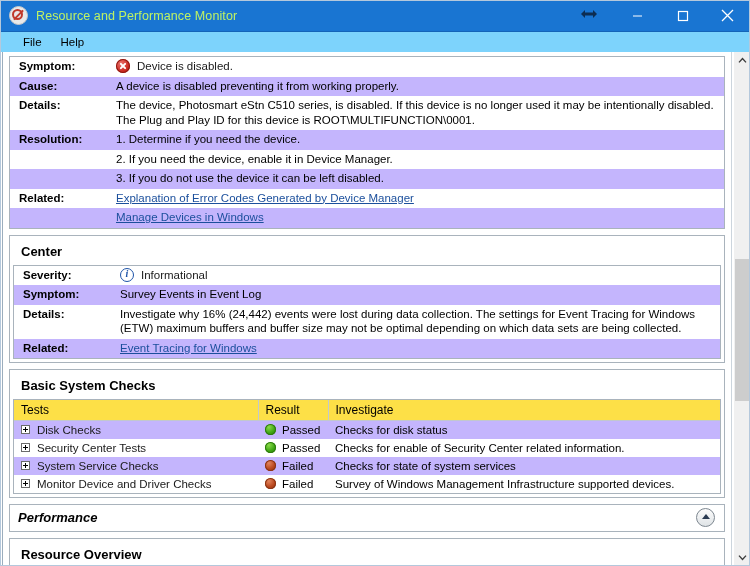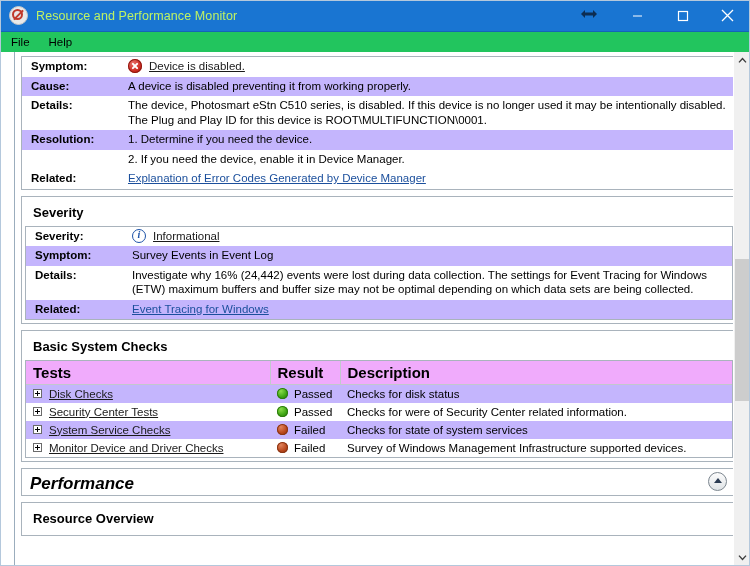--- a/index.html
+++ b/index.html
@@ -86,24 +86,24 @@
     display: flex;
     align-items: center;
     justify-content: center;
     color: #ffffff;
   }
   .win-btn svg { display:block; }
 
   
   .menubar {
     height: 20px;
-    background: #22c55e;
+    background: #7dd3fc;
     display: flex;
     align-items: center;
-    padding-left: 8px;
+    padding-left: 20px;
     border-bottom: 1px solid #ffffff;
   }
   .menu-item {
     font-size: 11.5px;
     padding: 1px 8px 2px 3px;
     margin-right: 8px;
     color: #000;
   }
 
   
@@ -111,21 +111,21 @@
     position: absolute;
     left: 0;
     top: 52px;
     width: 750px;
     height: 514px;
     background: #ffffff;
     box-sizing: border-box;
   }
   .content-outer {
     position: absolute;
-    left: 14px; top: 0;
+    left: 2px; top: 0;
     width: 730px;
     height: 514px;
     border-left: 1px solid #9badbd;
     border-right: 1px solid #ccd5dd;
     box-sizing: border-box;
     background: #ffffff;
     overflow: hidden;
   }
   .content {
     padding: 4px 6px 0 6px;
@@ -169,21 +169,20 @@
   .row-alt { background: #c4b5fd; }
   .row-plain { background: #ffffff; }
 
   .link {
     color: #1b4f9c;
     text-decoration: underline;
     cursor: pointer;
   }
   .link-dark {
     color: #1a1a1a;
-    text-decoration: underline;
     cursor: pointer;
   }
 
   .icon-inline {
     display: inline-block;
     vertical-align: -3px;
     margin-right: 7px;
   }
   
   .ico-error {
@@ -228,23 +227,23 @@
 
   
   .checks-table {
     width: 100%;
     border-collapse: collapse;
     table-layout: fixed;
     font-size: 11.5px;
   }
   .checks-table th {
     text-align: left;
-    font-weight: bold;
-    font-size: 15px;
-    background: #f0abfc;
+    font-weight: normal;
+    font-size: 12px;
+    background: #fde047;
     border: 1px solid #c2c8ce;
     border-top: none;
     border-left: none;
     padding: 3px 4px 3px 7px;
     height: 16px;
     box-sizing: border-box;
   }
   .checks-table th:last-child { border-right: none; }
   .checks-table td {
     padding: 2px 4px 2px 7px;
@@ -298,21 +297,21 @@
 
   
   .perf-panel {
     border: 1px solid #a9b3bc;
     background: #ffffff;
     margin-bottom: 6px;
     position: relative;
     height: 26px;
   }
   .perf-title {
-    font-size: 17px;
+    font-size: 13px;
     font-style: italic;
     font-weight: bold;
     padding: 5px 0 0 8px;
   }
   .collapse-btn {
     position: absolute;
     right: 9px;
     top: 3px;
     width: 19px; height: 19px;
     border-radius: 50%;
@@ -438,32 +437,42 @@
             <td>The device, Photosmart eStn C510 series, is disabled. If this device is no longer used it may be intentionally disabled. The Plug and Play ID for this device is ROOT\MULTIFUNCTION\0001.</td>
           </tr>
           <tr class="row-alt">
             <td class="label">Resolution:</td>
             <td>1. Determine if you need the device.</td>
           </tr>
           <tr class="row-plain">
             <td class="label"></td>
             <td>2. If you need the device, enable it in Device Manager.</td>
           </tr>
+          <tr class="row-alt">
+            <td class="label"></td>
+            <td>3. If you do not use the device it can be left disabled.</td>
+          </tr>
           <tr class="row-plain">
             <td class="label">Related:</td>
             <td>
               <span class="link">Explanation of Error Codes Generated by Device Manager</span>
             </td>
           </tr>
+          <tr class="row-alt">
+            <td class="label"></td>
+            <td>
+              <span class="link">Manage Devices in Windows</span>
+            </td>
+          </tr>
         </tbody>
           </table>
       </div>
 
       <div class="panel panel-pad">
-        <div class="section-heading">Severity</div>
+        <div class="section-heading">Center</div>
         <div style="border:1px solid #a9b3bc;">
           <table class="detail-table">
             <tbody>
                 <tr class="row-plain">
               <td class="label">Severity:</td>
               <td>
                 <span class="icon-inline ico-info"></span><span class="link-dark">Informational</span>
               </td>
             </tr>
             <tr class="row-alt">
@@ -486,39 +495,39 @@
       </div>
 
       <div class="panel panel-pad">
         <div class="section-heading">Basic System Checks</div>
         <div style="border:1px solid #a9b3bc;">
           <table class="checks-table">
             <tbody>
                 <tr>
               <th class="col-tests">Tests</th>
               <th class="col-result">Result</th>
-              <th>Description</th>
+              <th>Investigate</th>
             </tr>
             <tr class="row-alt">
               <td>
                 <span class="expander"></span><span class="link-dark">Disk Checks</span>
               </td>
               <td>
                 <span class="ico-dot dot-pass"></span><span>Passed</span>
               </td>
               <td>Checks for disk status</td>
             </tr>
             <tr class="row-plain">
               <td>
                 <span class="expander"></span><span class="link-dark">Security Center Tests</span>
               </td>
               <td>
                 <span class="ico-dot dot-pass"></span><span>Passed</span>
               </td>
-              <td>Checks for were of Security Center related information.</td>
+              <td>Checks for enable of Security Center related information.</td>
             </tr>
             <tr class="row-alt">
               <td>
                 <span class="expander"></span><span class="link-dark">System Service Checks</span>
               </td>
               <td>
                 <span class="ico-dot dot-fail"></span><span>Failed</span>
               </td>
               <td>Checks for state of system services</td>
             </tr>

